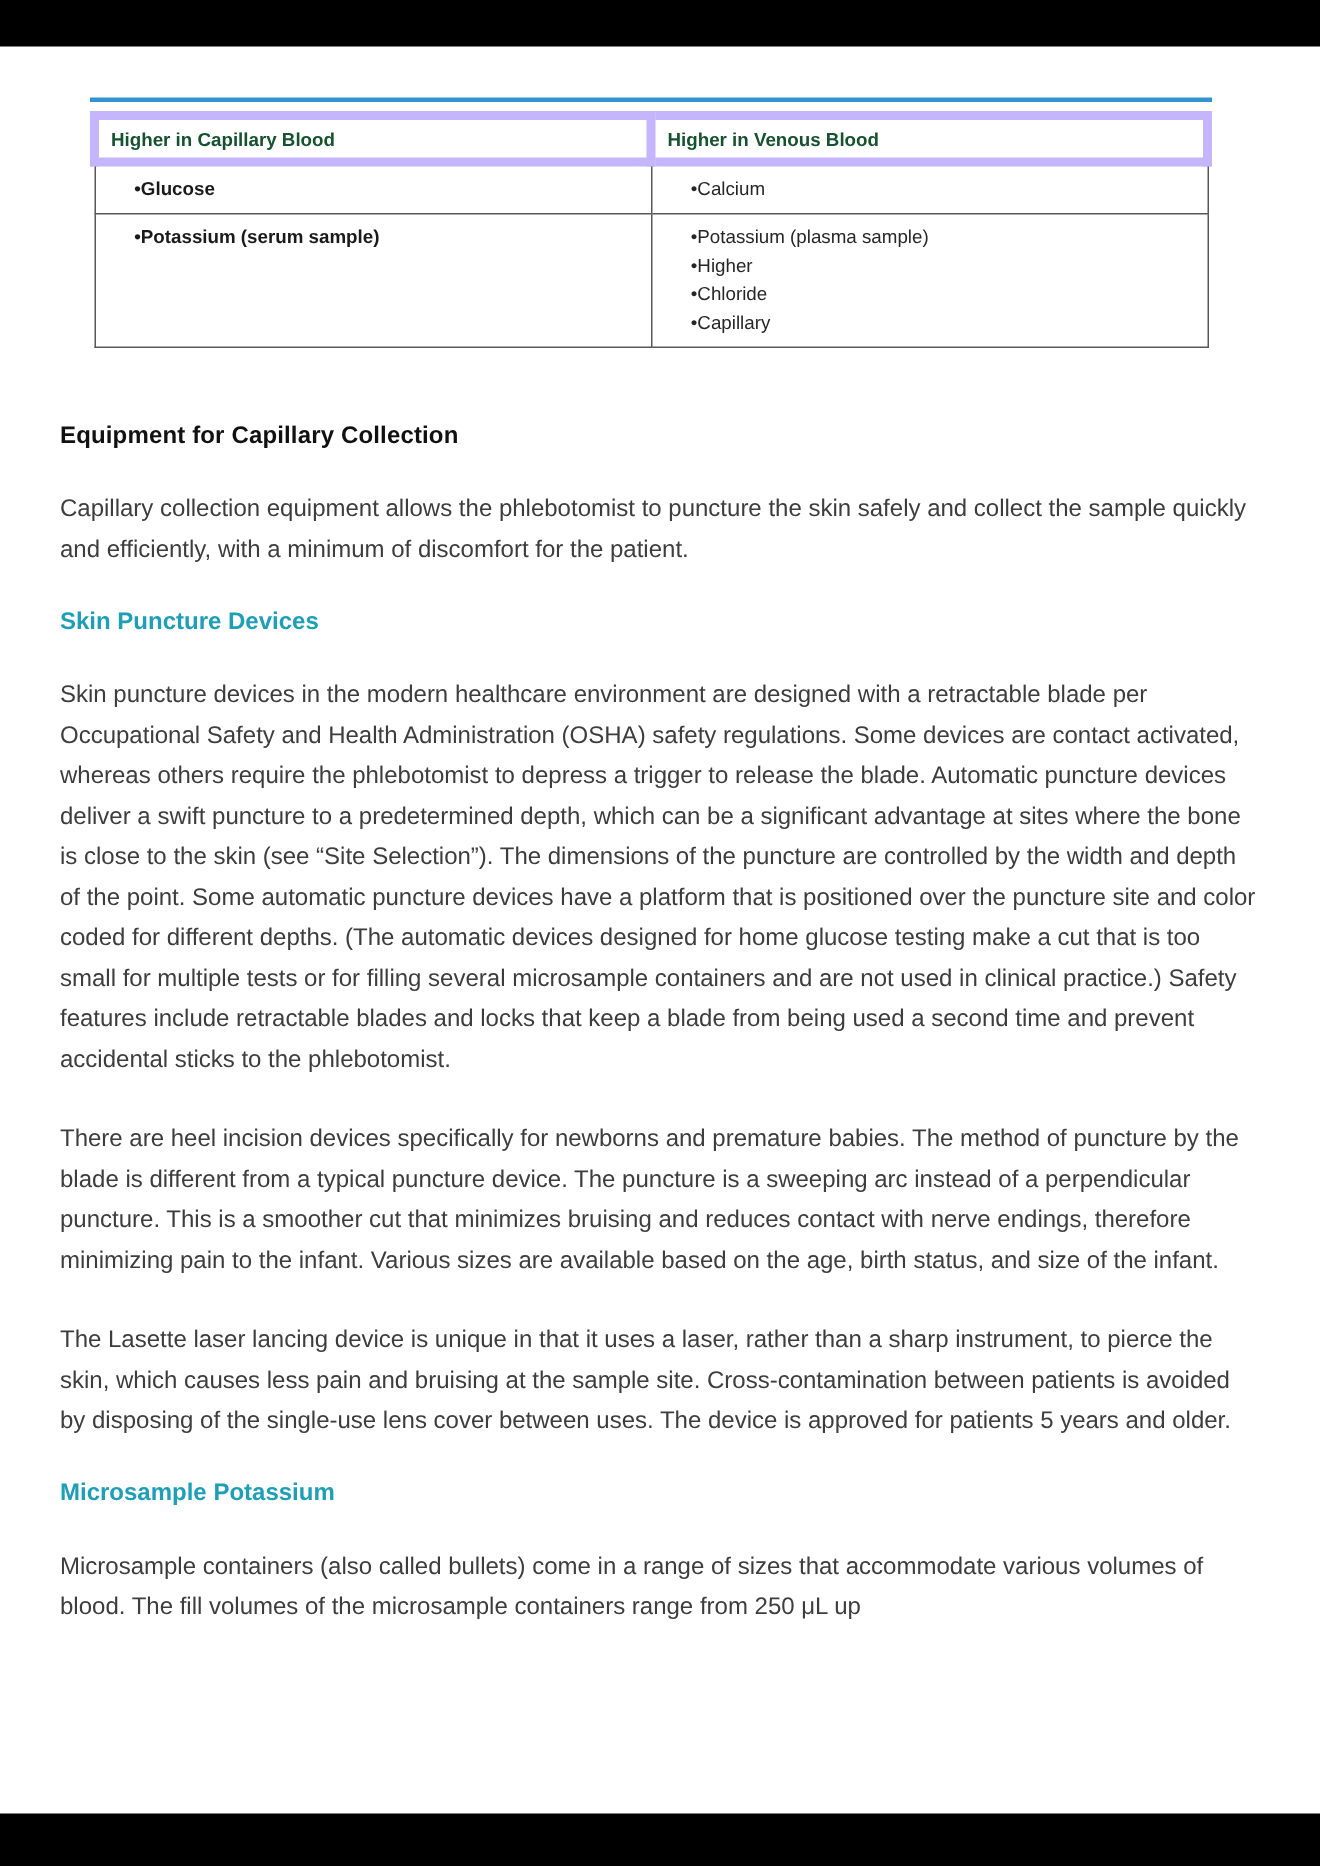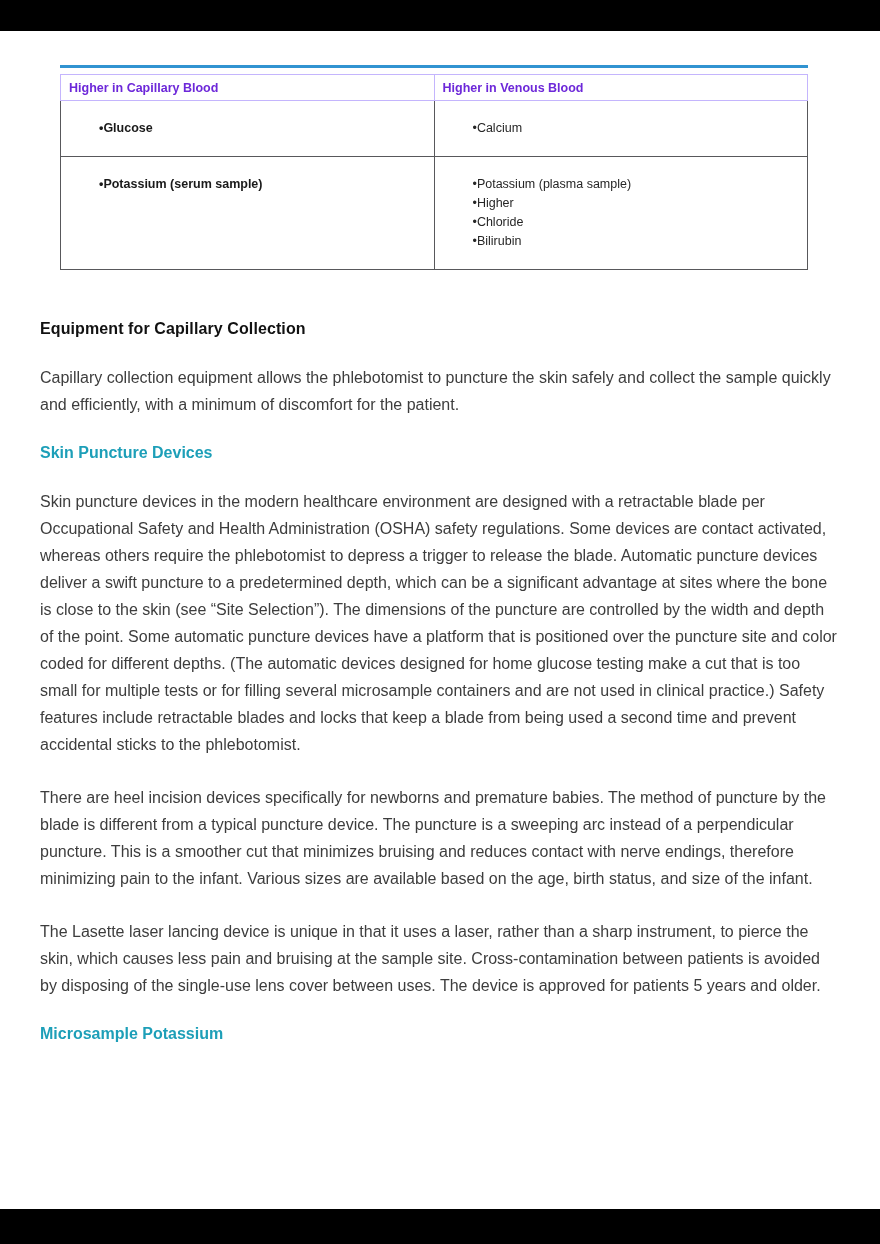--- a/index.html
+++ b/index.html
@@ -38,32 +38,32 @@
   }
   table.ref-table {
     width: 100%;
     border-collapse: collapse;
     font-size: 12.5px;
     color: #262626;
   }
   table.ref-table th {
     text-align: left;
     font-weight: bold;
-    color: #6d28d9;
+    color: #14532d;
     padding: 6px 8px 5px 8px;
-    border: 1px solid #c4b5fd;
+    border: 6px solid #c4b5fd;
     width: 50%;
   }
   table.ref-table td {
     border: 1px solid #58585b;
     padding: 6px 8px 6px 0;
     vertical-align: top;
   }
   table.ref-table td.cap { font-weight: bold; color: #1a1a1a; }
-  .cell-list { margin: 12px; padding: 0 0 0 26px; list-style: none; }
+  .cell-list { margin: 0; padding: 0 0 0 26px; list-style: none; }
   .cell-list li { line-height: 19px; }
   .cell-list li::before { content: "\2022 "; }
 
   
   .article { margin: 0 40px; }
   h1.section-heading {
     font-size: 16px;
     font-weight: bold;
     color: #111111;
     margin: 50px 0 26px 0;
@@ -115,35 +115,36 @@
           <td class="cap">
             <ul class="cell-list">
               <li>Potassium (serum sample)</li>
             </ul>
           </td>
           <td>
             <ul class="cell-list">
               <li>Potassium (plasma sample)</li>
               <li>Higher</li>
               <li>Chloride</li>
-              <li>Bilirubin</li>
+              <li>Capillary</li>
             </ul>
           </td>
         </tr>
       </tbody>
     </table>
   </div>
 
   <div class="article">
     <h1 class="section-heading">Equipment for Capillary Collection</h1>
     <p>Capillary collection equipment allows the phlebotomist to puncture the skin safely and collect the sample quickly and efficiently, with a minimum of discomfort for the patient.</p>
 
     <h2 class="sub-heading accent" style="color: rgb(29, 159, 184);">Skin Puncture Devices</h2>
     <p>Skin puncture devices in the modern healthcare environment are designed with a retractable blade per Occupational Safety and Health Administration (OSHA) safety regulations. Some devices are contact activated, whereas others require the phlebotomist to depress a trigger to release the blade. Automatic puncture devices deliver a swift puncture to a predetermined depth, which can be a significant advantage at sites where the bone is close to the skin (see “Site Selection”). The dimensions of the puncture are controlled by the width and depth of the point. Some automatic puncture devices have a platform that is positioned over the puncture site and color coded for different depths. (The automatic devices designed for home glucose testing make a cut that is too small for multiple tests or for filling several microsample containers and are not used in clinical practice.) Safety features include retractable blades and locks that keep a blade from being used a second time and prevent accidental sticks to the phlebotomist.</p>
     <p>There are heel incision devices specifically for newborns and premature babies. The method of puncture by the blade is different from a typical puncture device. The puncture is a sweeping arc instead of a perpendicular puncture. This is a smoother cut that minimizes bruising and reduces contact with nerve endings, therefore minimizing pain to the infant. Various sizes are available based on the age, birth status, and size of the infant.</p>
     <p>The Lasette laser lancing device is unique in that it uses a laser, rather than a sharp instrument, to pierce the skin, which causes less pain and bruising at the sample site. Cross-contamination between patients is avoided by disposing of the single-use lens cover between uses. The device is approved for patients 5 years and older.</p>
 
     <h2 class="sub-heading accent" style="color: rgb(29, 159, 184);">Microsample Potassium</h2>
+    <p>Microsample containers (also called bullets) come in a range of sizes that accommodate various volumes of blood. The fill volumes of the microsample containers range from 250 μL up</p>
   </div>
 
 </div>
 
 <div class="letterbox bottom"></div>
 
 </body></html>

